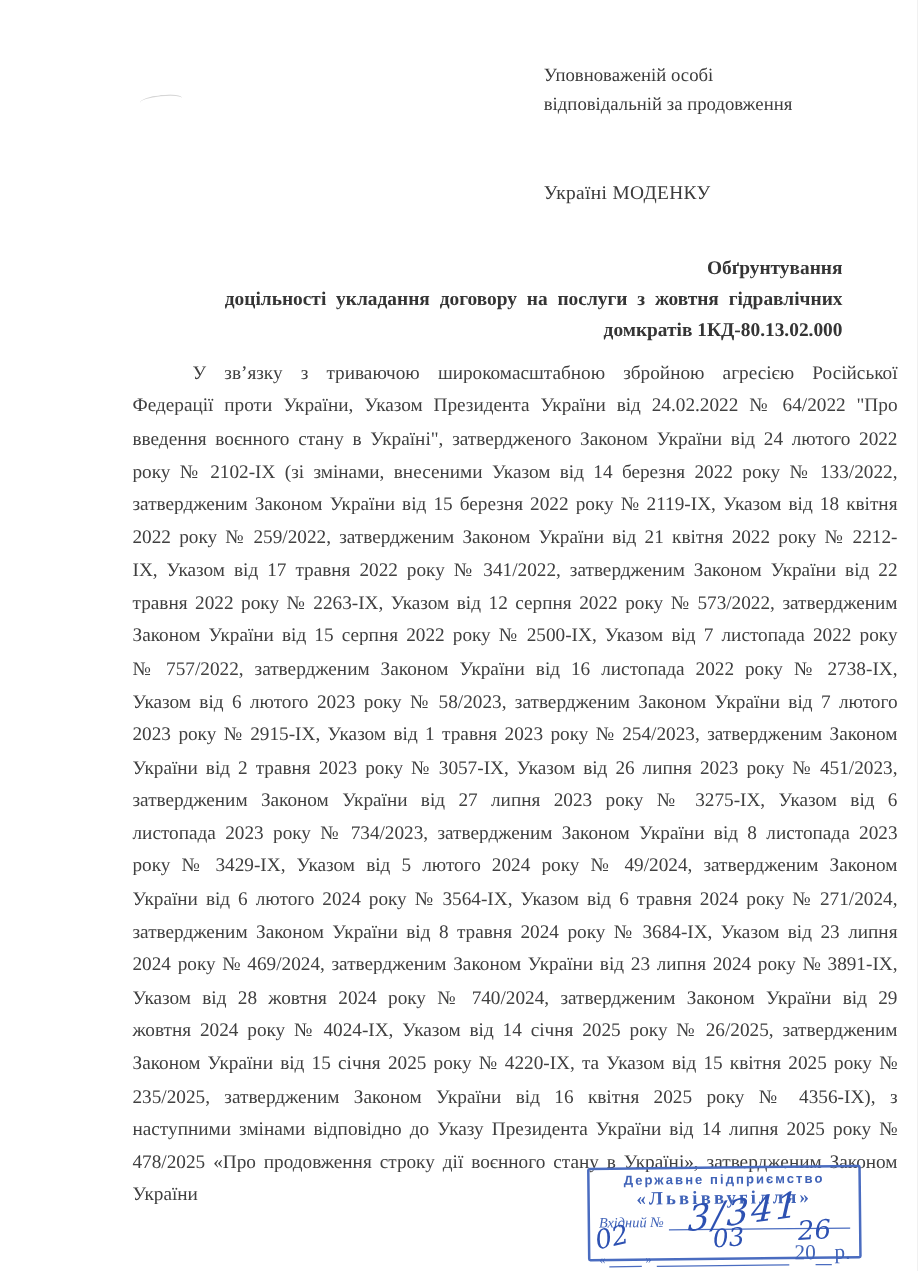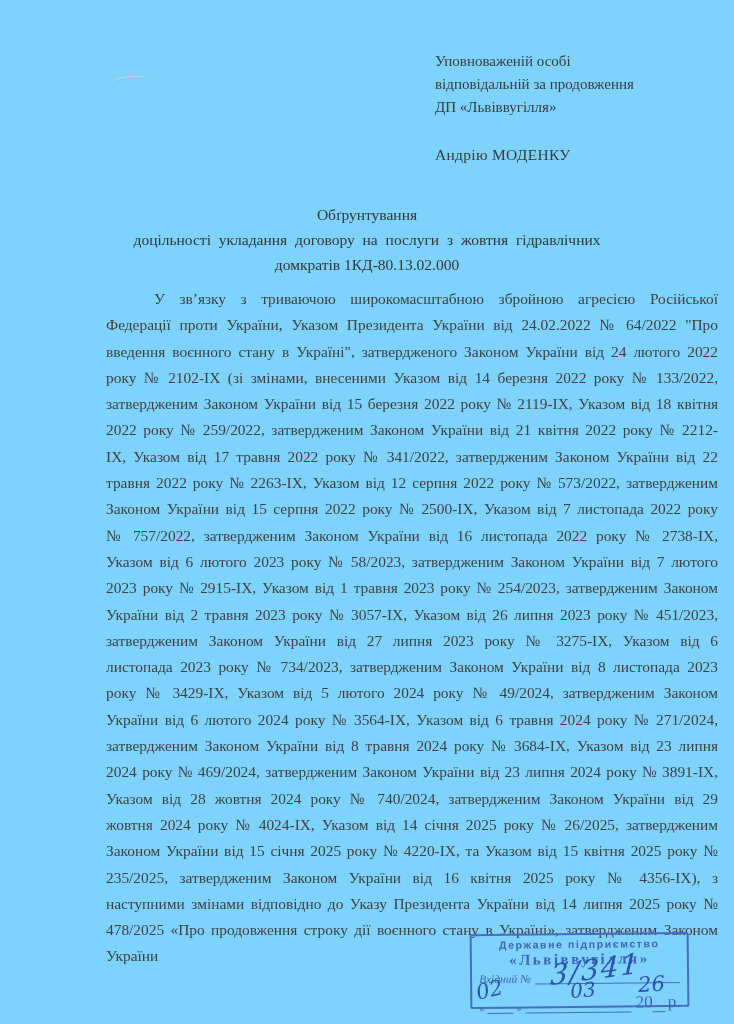--- a/index.html
+++ b/index.html
@@ -1,21 +1,21 @@
 <!DOCTYPE html>
 <html><head>
 <meta charset="utf-8">
 <style>
   html, body { margin: 0; padding: 0; background: #e8e8e8; }
   .page {
     position: relative;
     width: 734px;
     height: 1024px;
     margin: 0 auto;
-    background: #7dd3fc;
+    background: #ffffff;
     overflow: hidden;
     font-family: "Liberation Serif", serif;
     color: #3b3b3b;
   }
   
   .pencil-mark {
     position: absolute;
     left: 112px; top: 76px;
     width: 34px; height: 8px;
     border-top: 1px solid #d6d6d6;
@@ -32,22 +32,22 @@
   .recipient-name {
     position: absolute;
     left: 435px; top: 146px;
     font-size: 15.5px;
     letter-spacing: 0.3px;
   }
   .title-block {
     position: absolute;
     left: 60px; top: 202px;
     width: 614px;
-    text-align: center;
-    font-weight: normal;
+    text-align: right;
+    font-weight: bold;
     font-size: 15.5px;
     line-height: 25px;
     color: #353535;
   }
   .title-line-2 { word-spacing: 4px; }
   .body-paragraph {
     position: absolute;
     left: 66px; top: 286px;
     width: 612px;
     font-size: 15.4px;
@@ -158,24 +158,23 @@
 </head>
 <body>
 
 <div class="page">
 
   <div class="pencil-mark"></div>
 
   <div class="recipient-block">
     <div>Уповноваженій особі</div>
     <div>відповідальній за продовження</div>
-    <div>ДП «Львіввугілля»</div>
   </div>
 
-  <div class="recipient-name">Андрію МОДЕНКУ</div>
+  <div class="recipient-name">Україні МОДЕНКУ</div>
 
   <div class="title-block">
     <div class="title-line-1">Обґрунтування</div>
     <div class="title-line-2">доцільності  укладання  договору на послуги  з   жовтня  гідравлічних</div>
     <div class="title-line-3">домкратів 1КД-80.13.02.000</div>
   </div>
 
   <div class="body-paragraph">У зв’язку з триваючою широкомасштабною збройною агресією Російської Федерації проти України, Указом Президента України від 24.02.2022 № 64/2022 "Про введення воєнного стану в Україні", затвердженого Законом України від 24 лютого 2022 року № 2102-IX (зі змінами, внесеними Указом від 14 березня 2022 року № 133/2022, затвердженим Законом України від 15 березня 2022 року № 2119-IX, Указом від 18 квітня 2022 року № 259/2022, затвердженим Законом України від 21 квітня 2022 року № 2212-IX, Указом від 17 травня 2022 року № 341/2022, затвердженим Законом України від 22 травня 2022 року № 2263-IX, Указом від 12 серпня 2022 року № 573/2022, затвердженим Законом України від 15 серпня 2022 року № 2500-IX, Указом від 7 листопада 2022 року № 757/2022, затвердженим Законом України від 16 листопада 2022 року № 2738-IX, Указом від 6 лютого 2023 року № 58/2023, затвердженим Законом України від 7 лютого 2023 року № 2915-IX, Указом від 1 травня 2023 року № 254/2023, затвердженим Законом України від 2 травня 2023 року № 3057-IX, Указом від 26 липня 2023 року № 451/2023, затвердженим Законом України від 27 липня 2023 року № 3275-IX, Указом від 6 листопада 2023 року № 734/2023, затвердженим Законом України від 8 листопада 2023 року № 3429-IX, Указом від 5 лютого 2024 року № 49/2024, затвердженим Законом України від 6 лютого 2024 року № 3564-IX, Указом від 6 травня 2024 року № 271/2024, затвердженим Законом України від 8 травня 2024 року № 3684-IX, Указом від 23 липня 2024 року № 469/2024, затвердженим Законом України від 23 липня 2024 року № 3891-IX, Указом від 28 жовтня 2024 року № 740/2024, затвердженим Законом України від 29 жовтня 2024 року № 4024-IX, Указом від 14 січня 2025 року № 26/2025, затвердженим Законом України від 15 січня 2025 року № 4220-IX, та Указом від 15 квітня 2025 року № 235/2025, затвердженим Законом України від 16 квітня 2025 року № 4356-IX), з наступними змінами відповідно до Указу Президента України від 14 липня 2025 року № 478/2025 «Про продовження строку дії воєнного стану в Україні», затвердженим Законом України</div>
 
   <div class="stamp">

